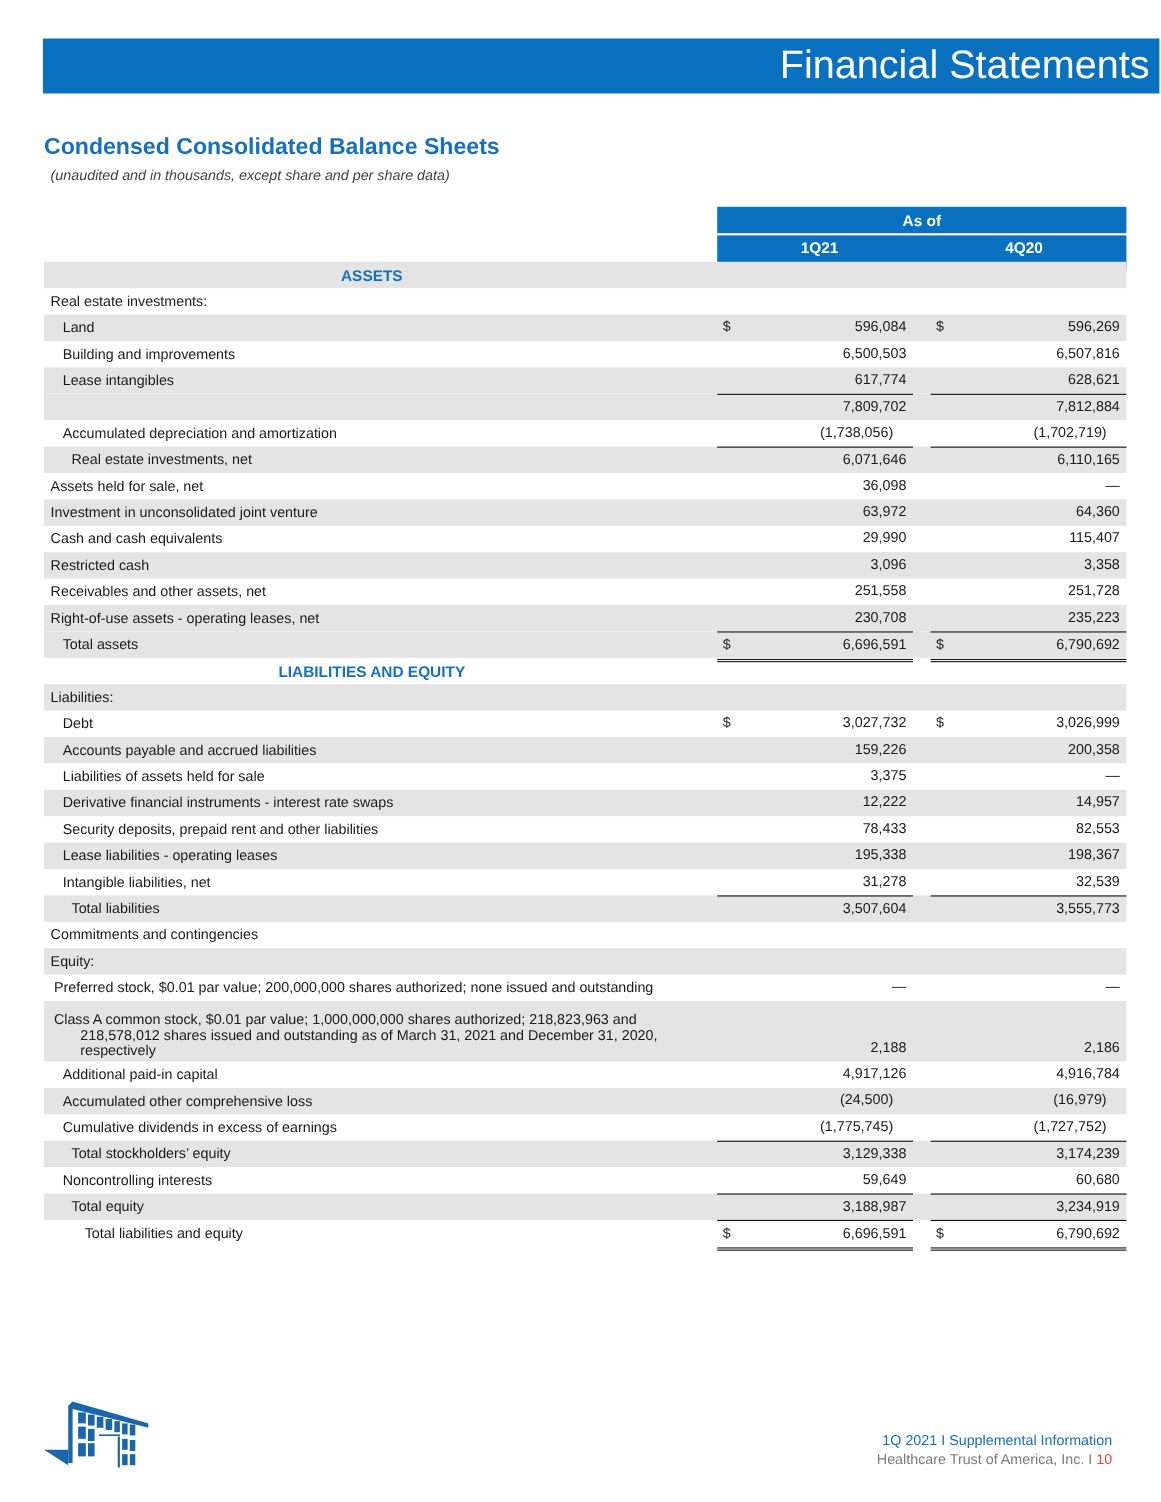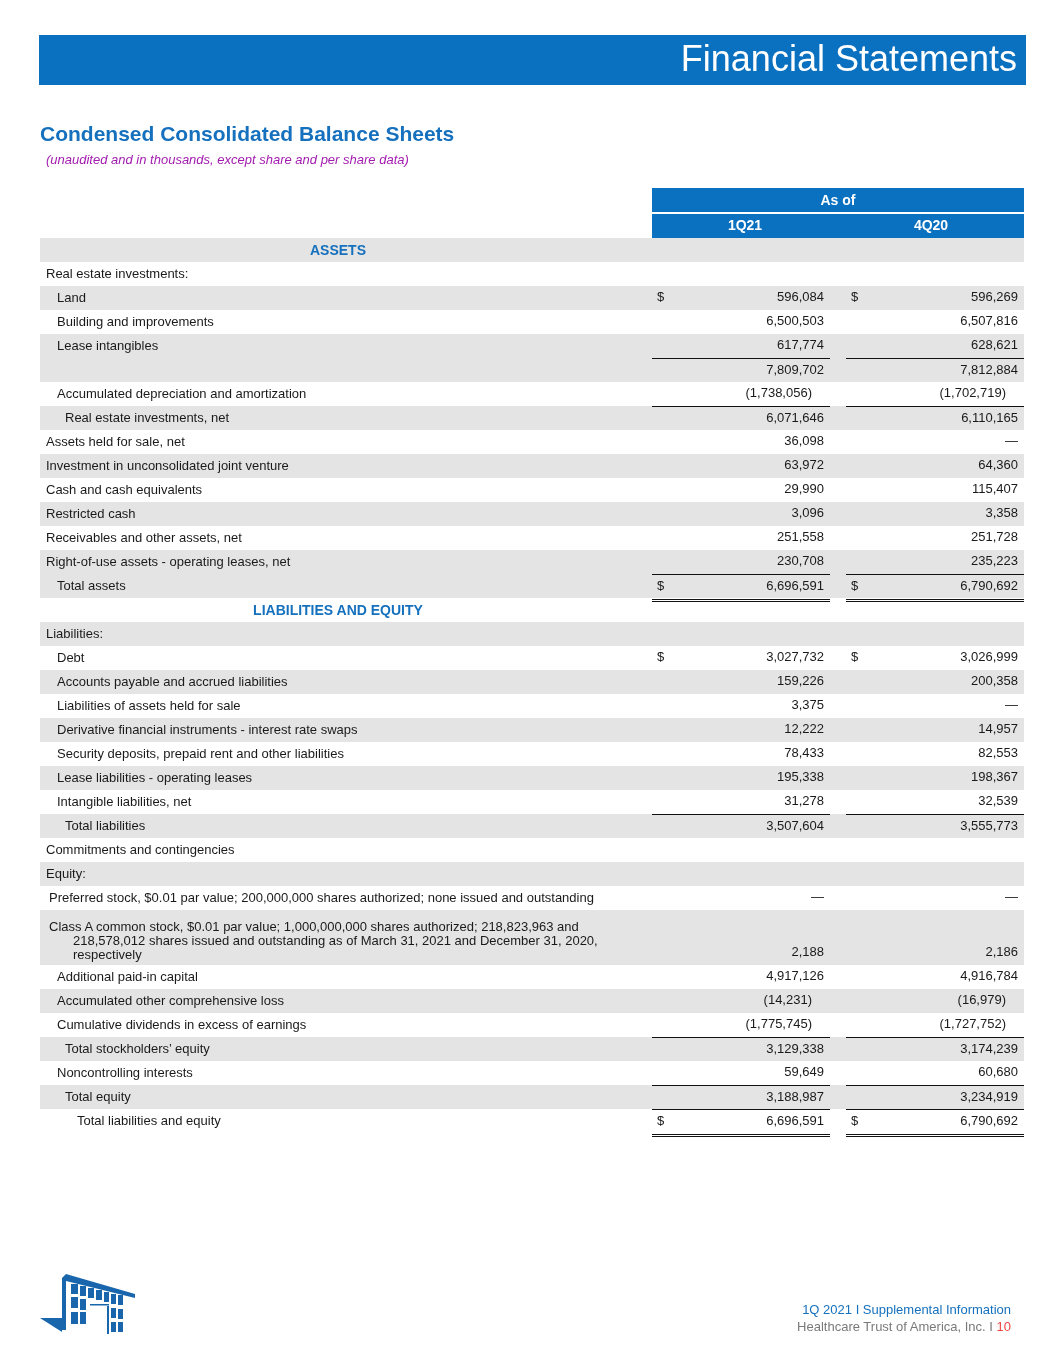--- a/index.html
+++ b/index.html
@@ -1,21 +1,21 @@
 <!DOCTYPE html>
 <html><head>
 <meta charset="utf-8">
 <style>
   html, body { margin:0; padding:0; background:#ffffff; }
   body { width:1055px; height:1365px; position:relative; overflow:hidden;
          font-family:"Liberation Sans", sans-serif; color:#1a1a1a; }
-  .banner { position:absolute; left:39px; top:35px; width:987px; height:50px; background:#0a70c0; }
+  .banner { position:absolute; left:39px; top:35px; width:987px; height:50px; background:#0a70c0;padding-left:28px; }
   .banner-title { position:absolute; right:9px; top:3px; color:#fff; font-size:36px; line-height:42px; }
   .title { position:absolute; left:40px; top:122px; color:#1570bd; font-size:21px; font-weight:bold; }
-  .subtitle { position:absolute; left:46px; top:152px; font-size:13px; font-style:italic; color:#a21caf; }
+  .subtitle { position:absolute; left:46px; top:152px; font-size:13px; font-style:italic; color:#404040; }
 
   .hdr1 { position:absolute; left:652px; top:188px; width:372px; height:24px; background:#0a70c0;
           color:#fff; font-weight:bold; font-size:14px; text-align:center; line-height:25px; }
   .hdr2 { position:absolute; left:652px; top:214px; width:372px; height:31px; background:#0a70c0;
           color:#fff; font-weight:bold; font-size:14px; line-height:23px; }
   .hdr2 span { position:absolute; top:0; width:186px; text-align:center; }
 
   .table { position:absolute; left:40px; top:238px; width:984px; }
   .row { position:relative; height:24px; font-size:13px; line-height:24.6px; }
   .row.shade { background:#e4e4e4; }
@@ -332,21 +332,21 @@
         <span class="val">4,917,126</span>
       </div>
     <div class="cell c2">
         <span class="val">4,916,784</span>
       </div>
   </div>
 
   <div class="row shade">
     <span class="label i1">Accumulated other comprehensive loss</span>
     <div class="cell c1">
-        <span class="val neg">(14,231)</span>
+        <span class="val neg">(24,500)</span>
       </div>
     <div class="cell c2">
         <span class="val neg">(16,979)</span>
       </div>
   </div>
 
   <div class="row">
     <span class="label i1">Cumulative dividends in excess of earnings</span>
     <div class="cell c1">
         <span class="val neg">(1,775,745)</span>

